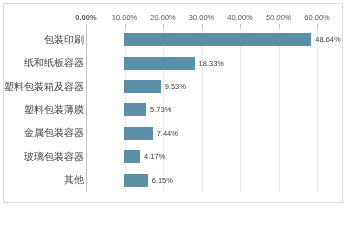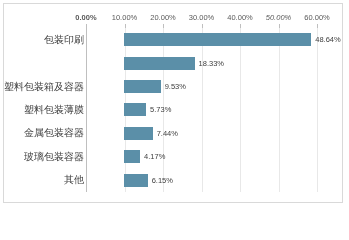--- a/index.html
+++ b/index.html
@@ -143,20 +143,21 @@
 
   <div id="rows">
       <div class="row">
         <div class="cat-label">包装印刷</div>
         <div class="bar-wrap">
           <div class="bar" style="width: 187.264px; background: rgb(91, 143, 168);"></div>
           <div class="value-label">48.64%</div>
         </div>
       </div>
       <div class="row">
+        <div class="cat-label">纸和纸板容器</div>
         <div class="bar-wrap">
           <div class="bar" style="width: 70.5705px; background: rgb(91, 143, 168);"></div>
           <div class="value-label">18.33%</div>
         </div>
       </div>
       <div class="row">
         <div class="cat-label">塑料包装箱及容器</div>
         <div class="bar-wrap">
           <div class="bar" style="width: 36.6905px; background: rgb(91, 143, 168);"></div>
           <div class="value-label">9.53%</div>

